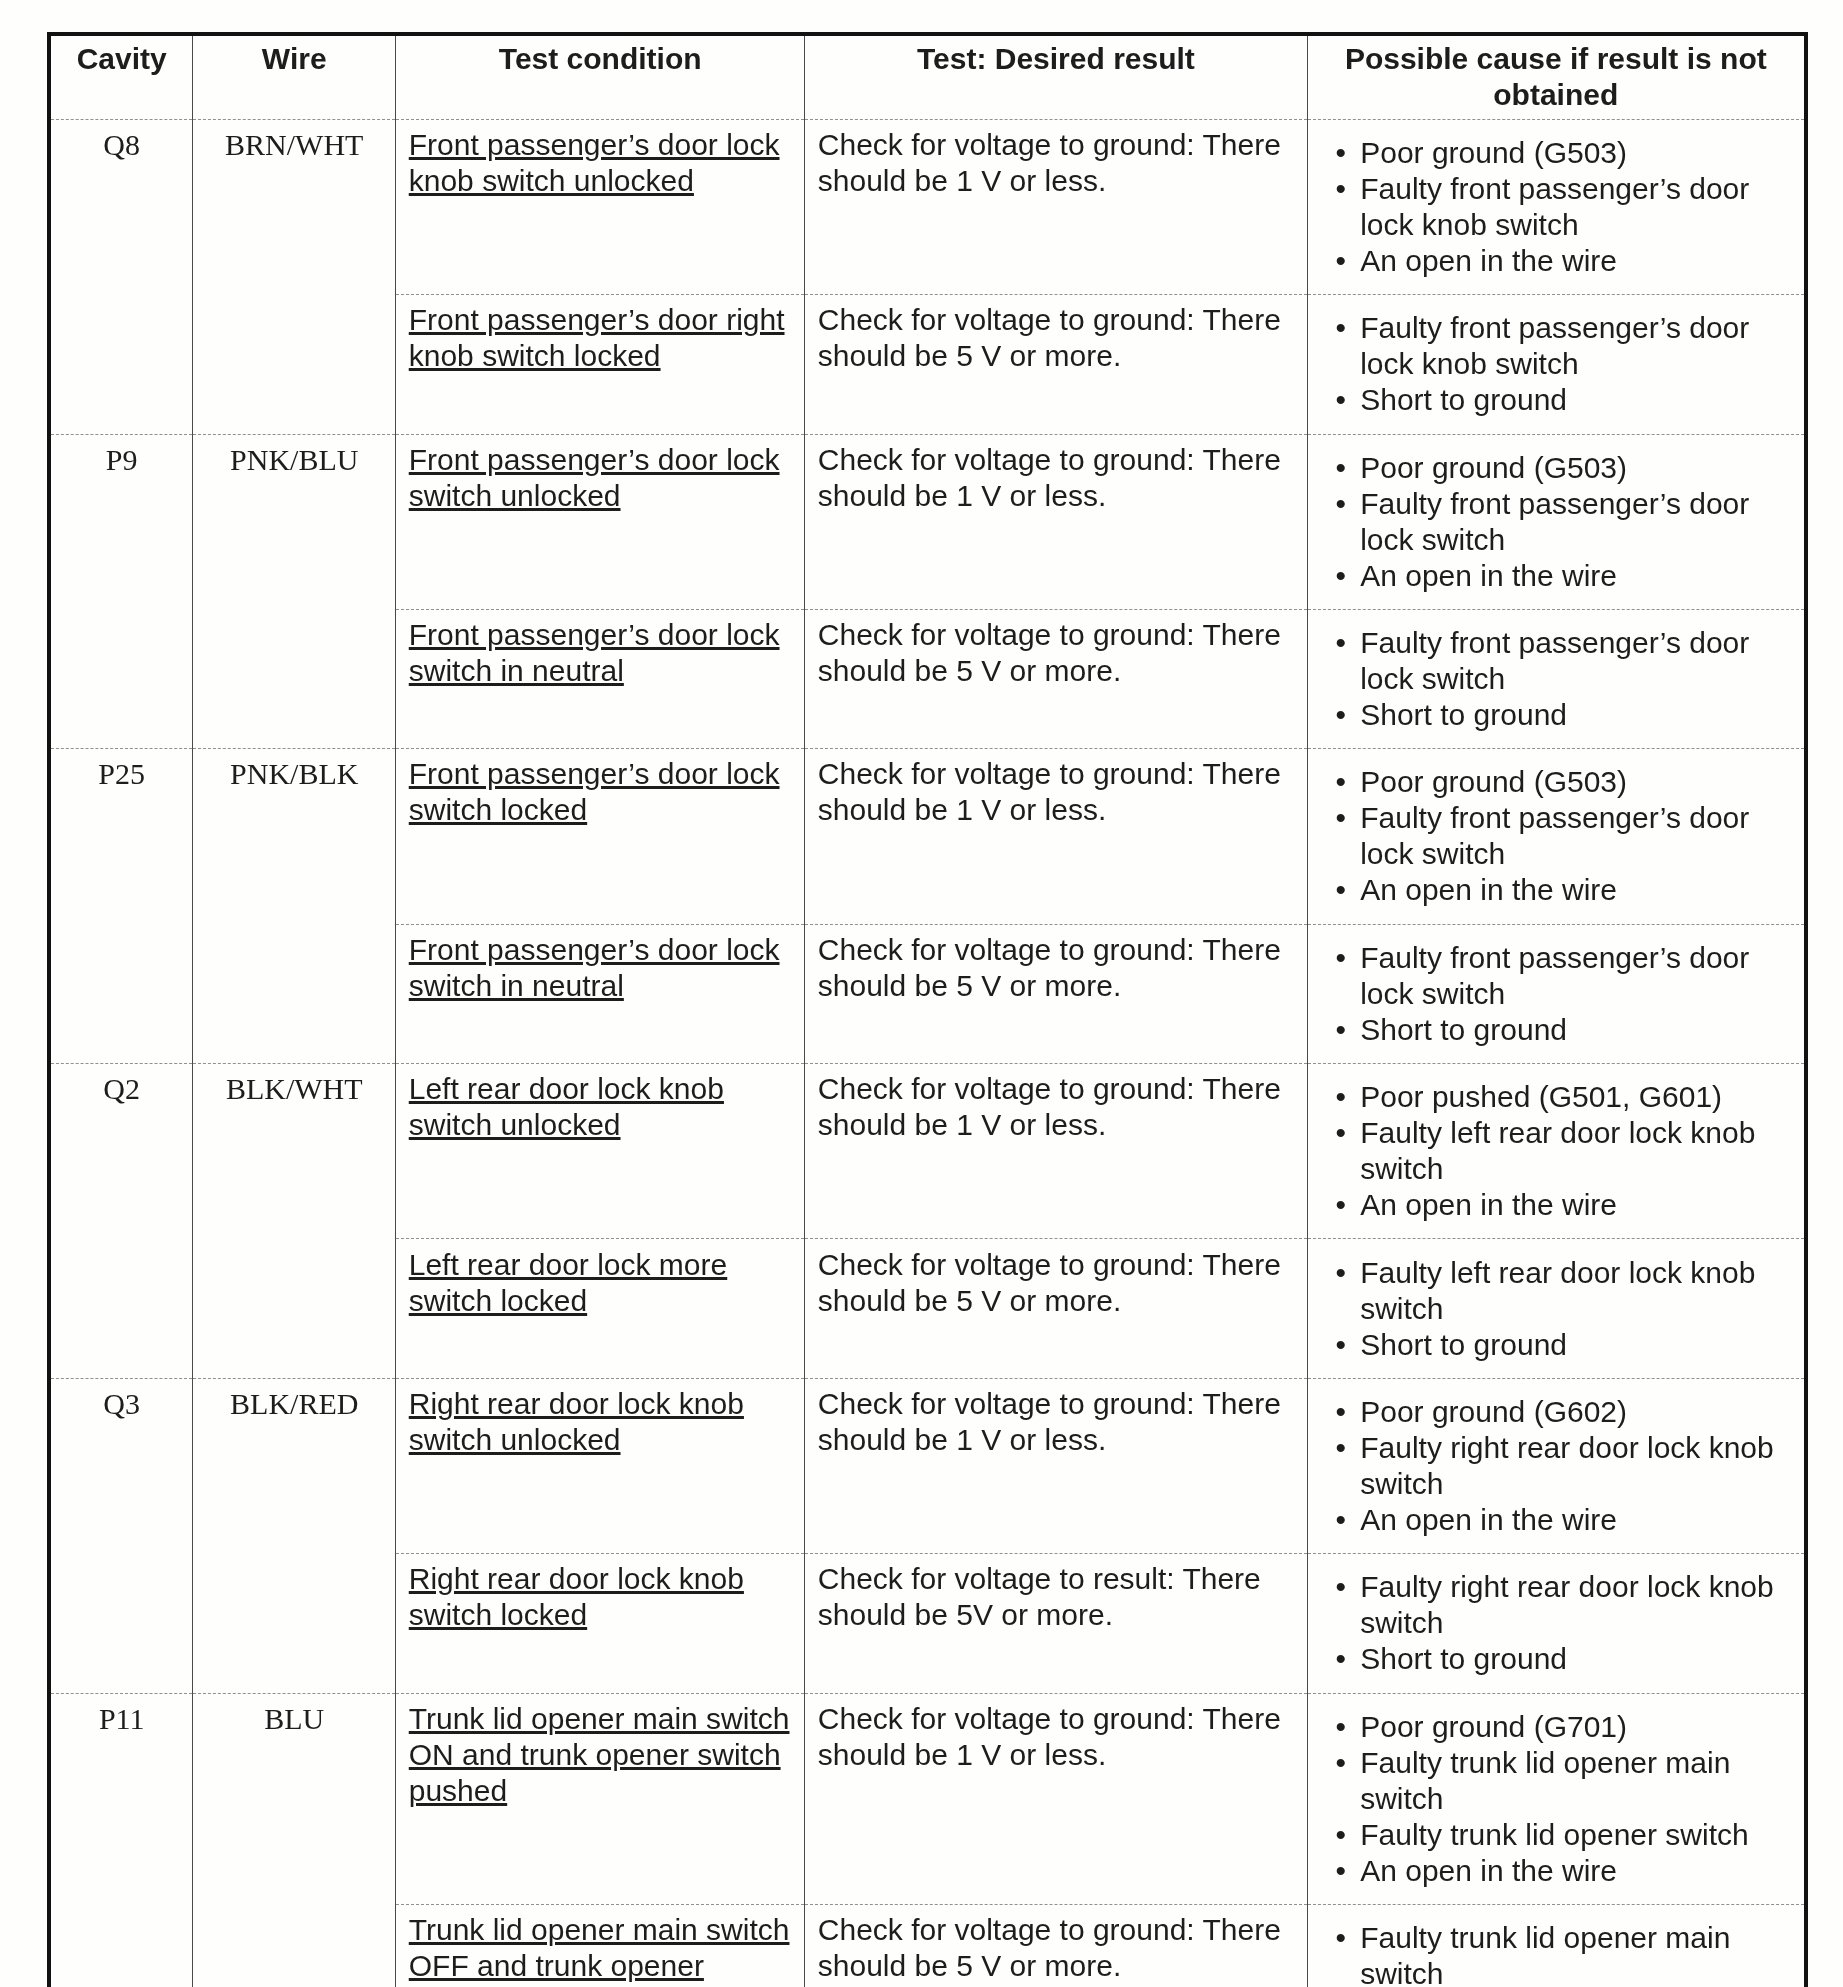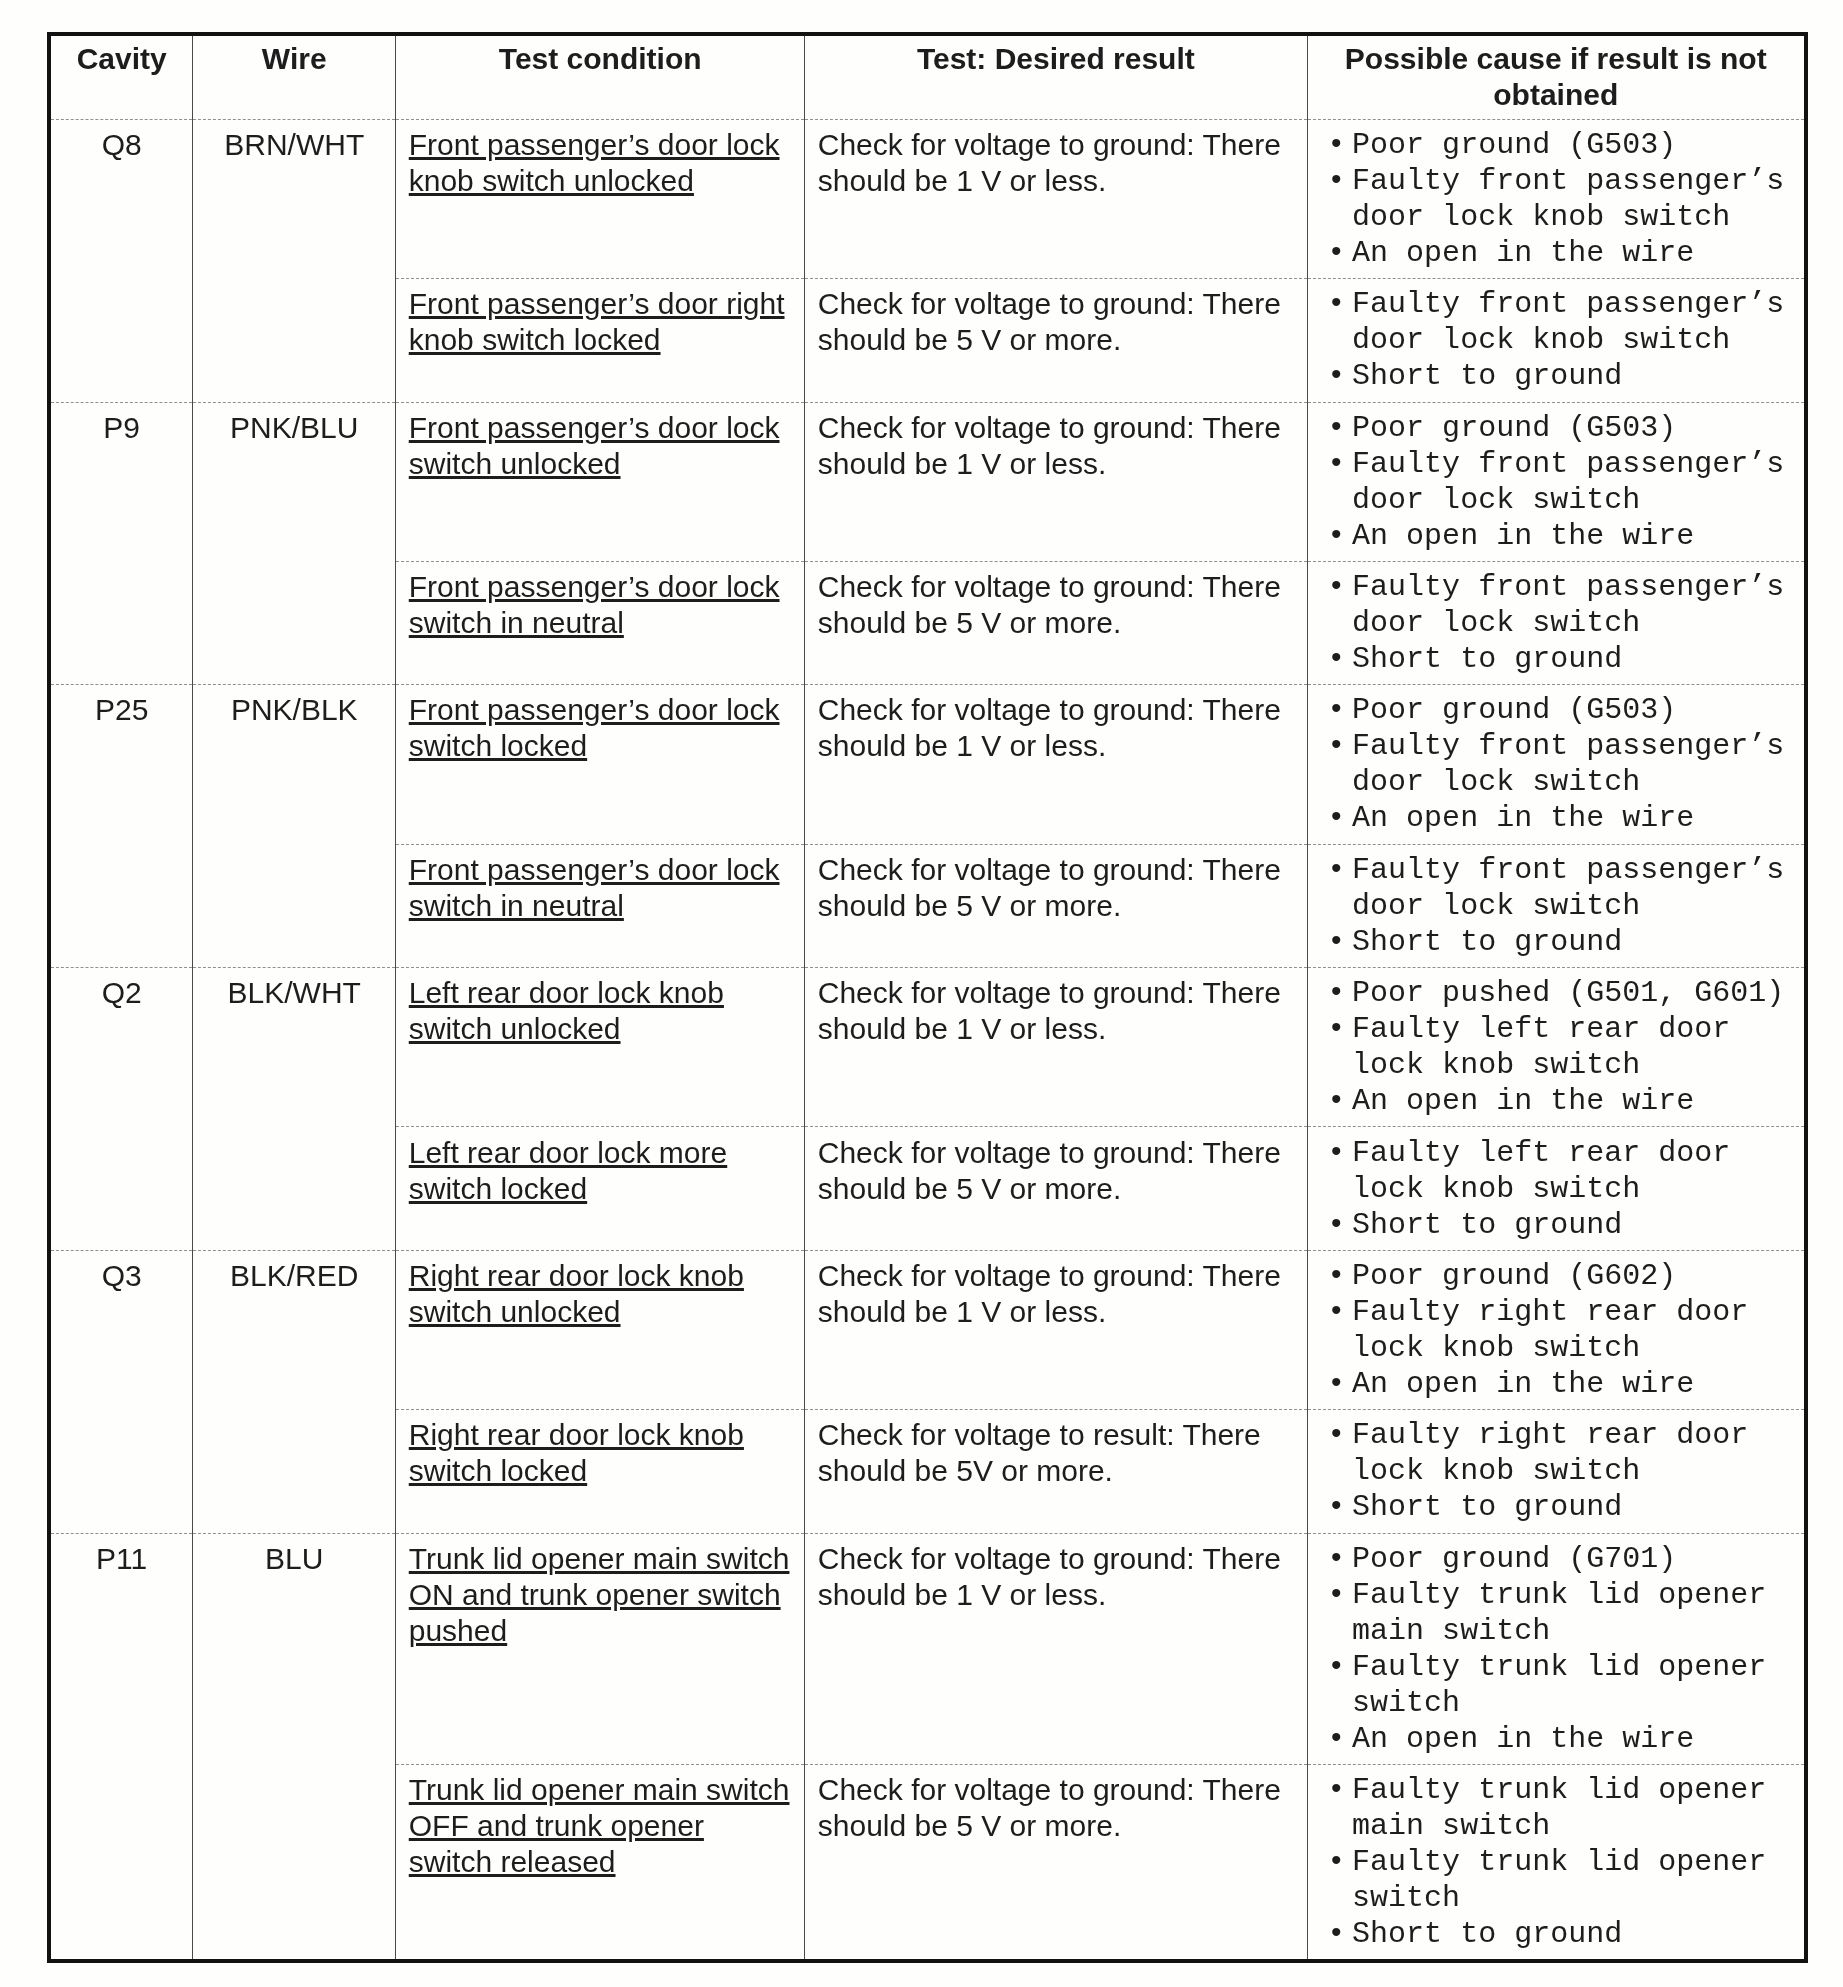--- a/index.html
+++ b/index.html
@@ -42,29 +42,29 @@
     border-bottom: 1.8px dashed #909090;
     font-weight: bold;
     text-align: center;
     padding: 5.4px 7.2px;
     line-height: 36px;
   }
   .cell-cavity,
   .cell-wire {
     text-align: center !important;
     padding-top: 9px;
+    font-family: Liberation Serif, serif;
   }
   .cell-cond { padding-left: 16px; text-decoration: underline; }
   .cell-result { padding-left: 14.4px; }
   .cell-cause { padding-left: 9px; padding-right: 16px; }
   .cause-list {
     list-style: none;
-    margin: 0;
+    margin: 8px;
     padding: 0;
-    font-family: Liberation Mono, monospace;
   }
   .cause-list li {
     position: relative;
     padding-left: 32px;
   }
   .cause-list li::before {
     content: "\2022";
     position: absolute;
     left: 7.2px;
     top: 0;

